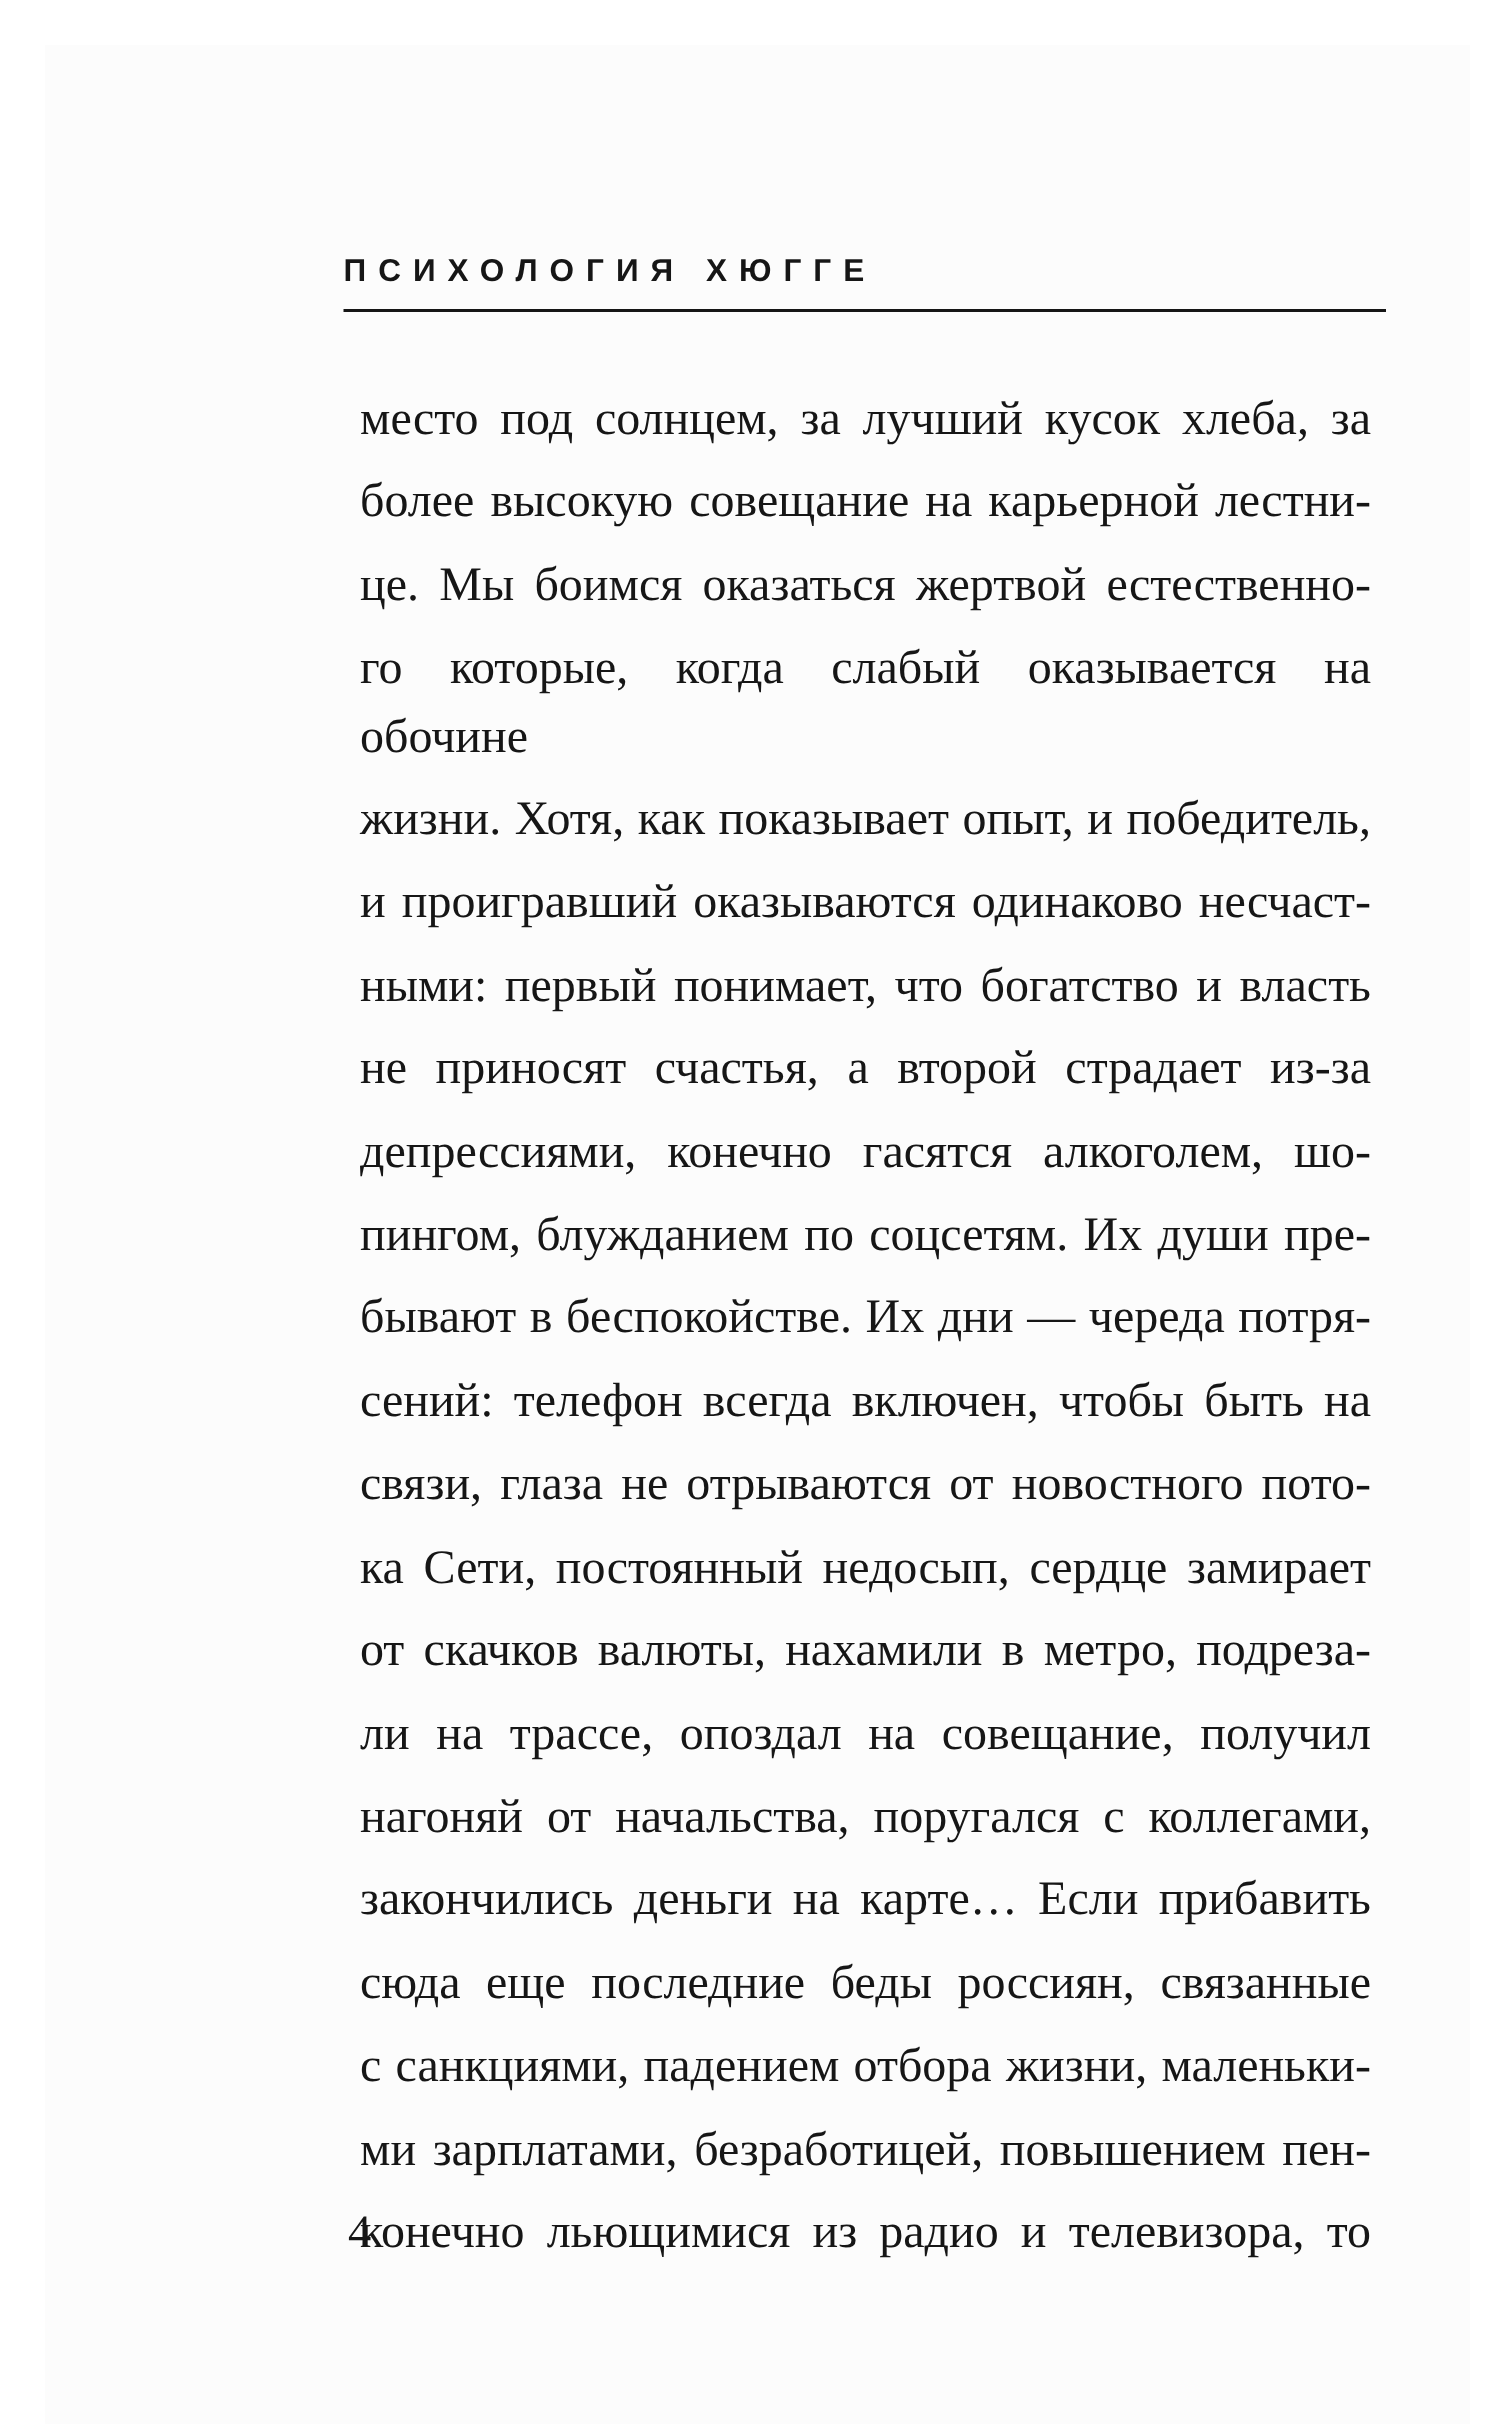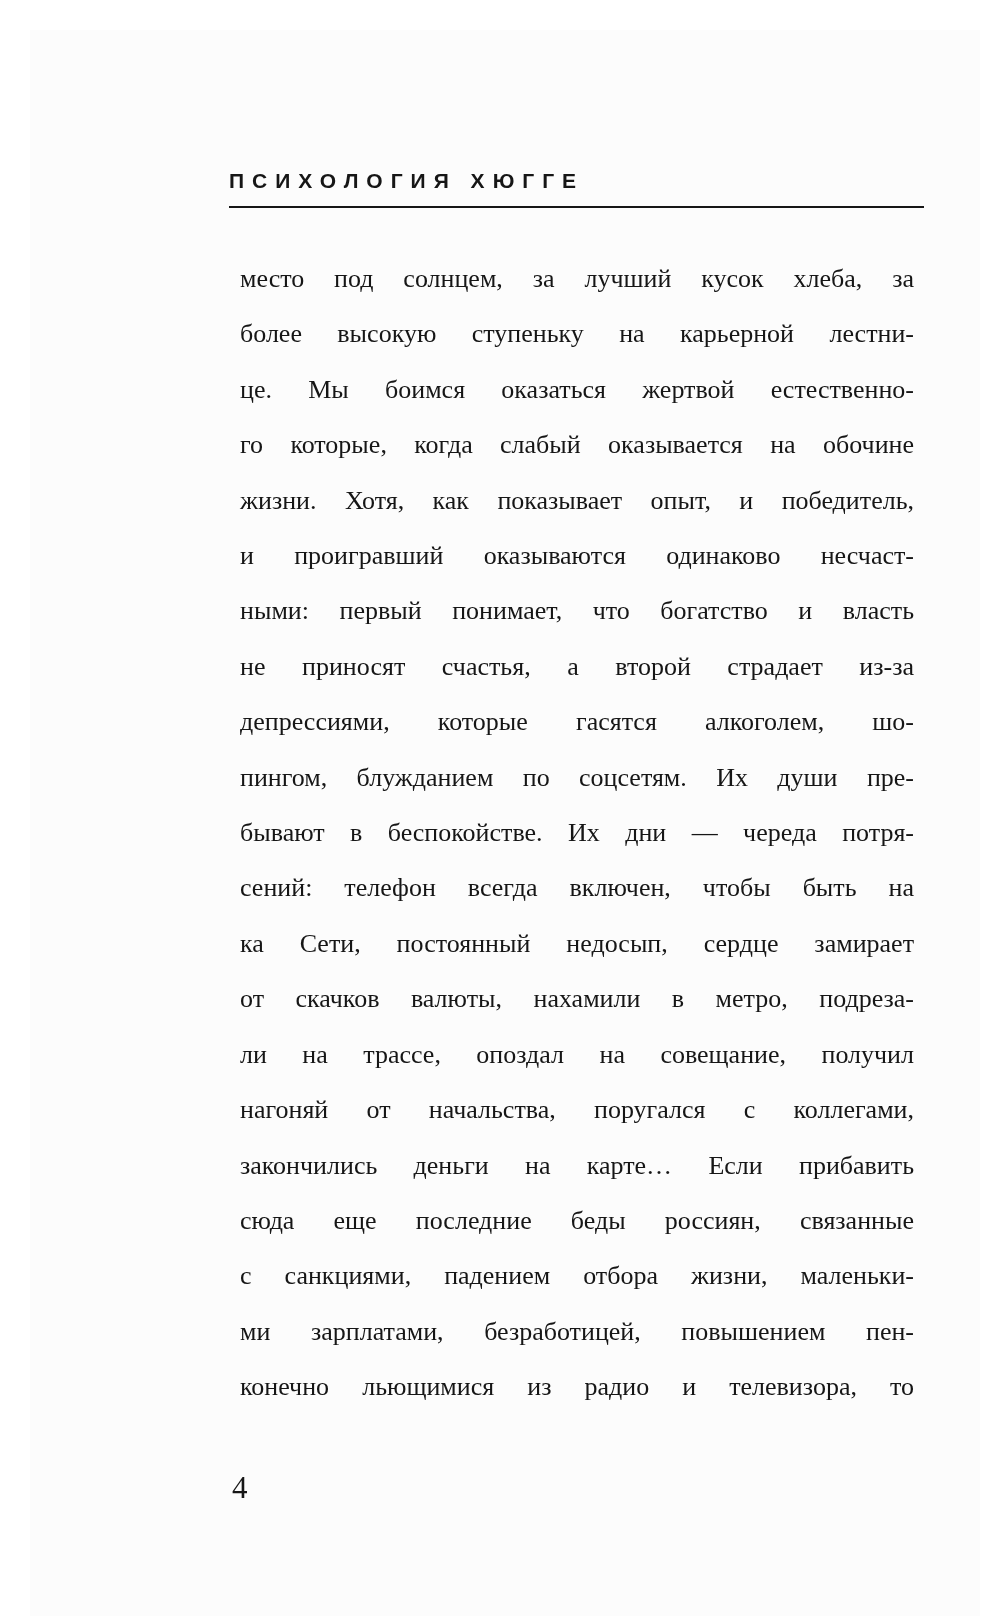--- a/index.html
+++ b/index.html
@@ -36,21 +36,21 @@
     height:2px;
     background:var(--ink);
   }
   .body-text{
     position:absolute;
     left:190px;
     top:206px;
     width:694px;
   }
   .body-text .line{
-    font-size:26px;
+    font-size:32px;
     line-height:45.4px;
     text-align:justify;
     text-align-last:justify;
     color:var(--ink);
     white-space:normal;
   }
   .page-number{
     position:absolute;
     left:192px;
     top:1428px;
@@ -64,31 +64,32 @@
 
 <div class="page">
 
   <div class="running-head">ПСИХОЛОГИЯ ХЮГГЕ</div>
 
   <div class="header-rule"></div>
 
   <main class="body-text">
 
   <div class="line">место под солнцем, за лучший кусок хлеба, за</div>
-      <div class="line">более высокую ступеньку на карьерной лестни-</div>
+      <div class="line">более высокую совещание на карьерной лестни-</div>
       <div class="line">це. Мы боимся оказаться жертвой естественно-</div>
       <div class="line">го которые, когда слабый оказывается на обочине</div>
       <div class="line">жизни. Хотя, как показывает опыт, и победитель,</div>
       <div class="line">и проигравший оказываются одинаково несчаст-</div>
       <div class="line">ными: первый понимает, что богатство и власть</div>
       <div class="line">не приносят счастья, а второй страдает из-за</div>
-      <div class="line">депрессиями, которые гасятся алкоголем, шо-</div>
+      <div class="line">депрессиями, конечно гасятся алкоголем, шо-</div>
       <div class="line">пингом, блужданием по соцсетям. Их души пре-</div>
       <div class="line">бывают в беспокойстве. Их дни — череда потря-</div>
       <div class="line">сений: телефон всегда включен, чтобы быть на</div>
+      <div class="line">связи, глаза не отрываются от новостного пото-</div>
       <div class="line">ка Сети, постоянный недосып, сердце замирает</div>
       <div class="line">от скачков валюты, нахамили в метро, подреза-</div>
       <div class="line">ли на трассе, опоздал на совещание, получил</div>
       <div class="line">нагоняй от начальства, поругался с коллегами,</div>
       <div class="line">закончились деньги на карте… Если прибавить</div>
       <div class="line">сюда еще последние беды россиян, связанные</div>
       <div class="line">с санкциями, падением отбора жизни, маленьки-</div>
       <div class="line">ми зарплатами, безработицей, повышением пен-</div>
       <div class="line">конечно льющимися из радио и телевизора, то</div>
     </main>

